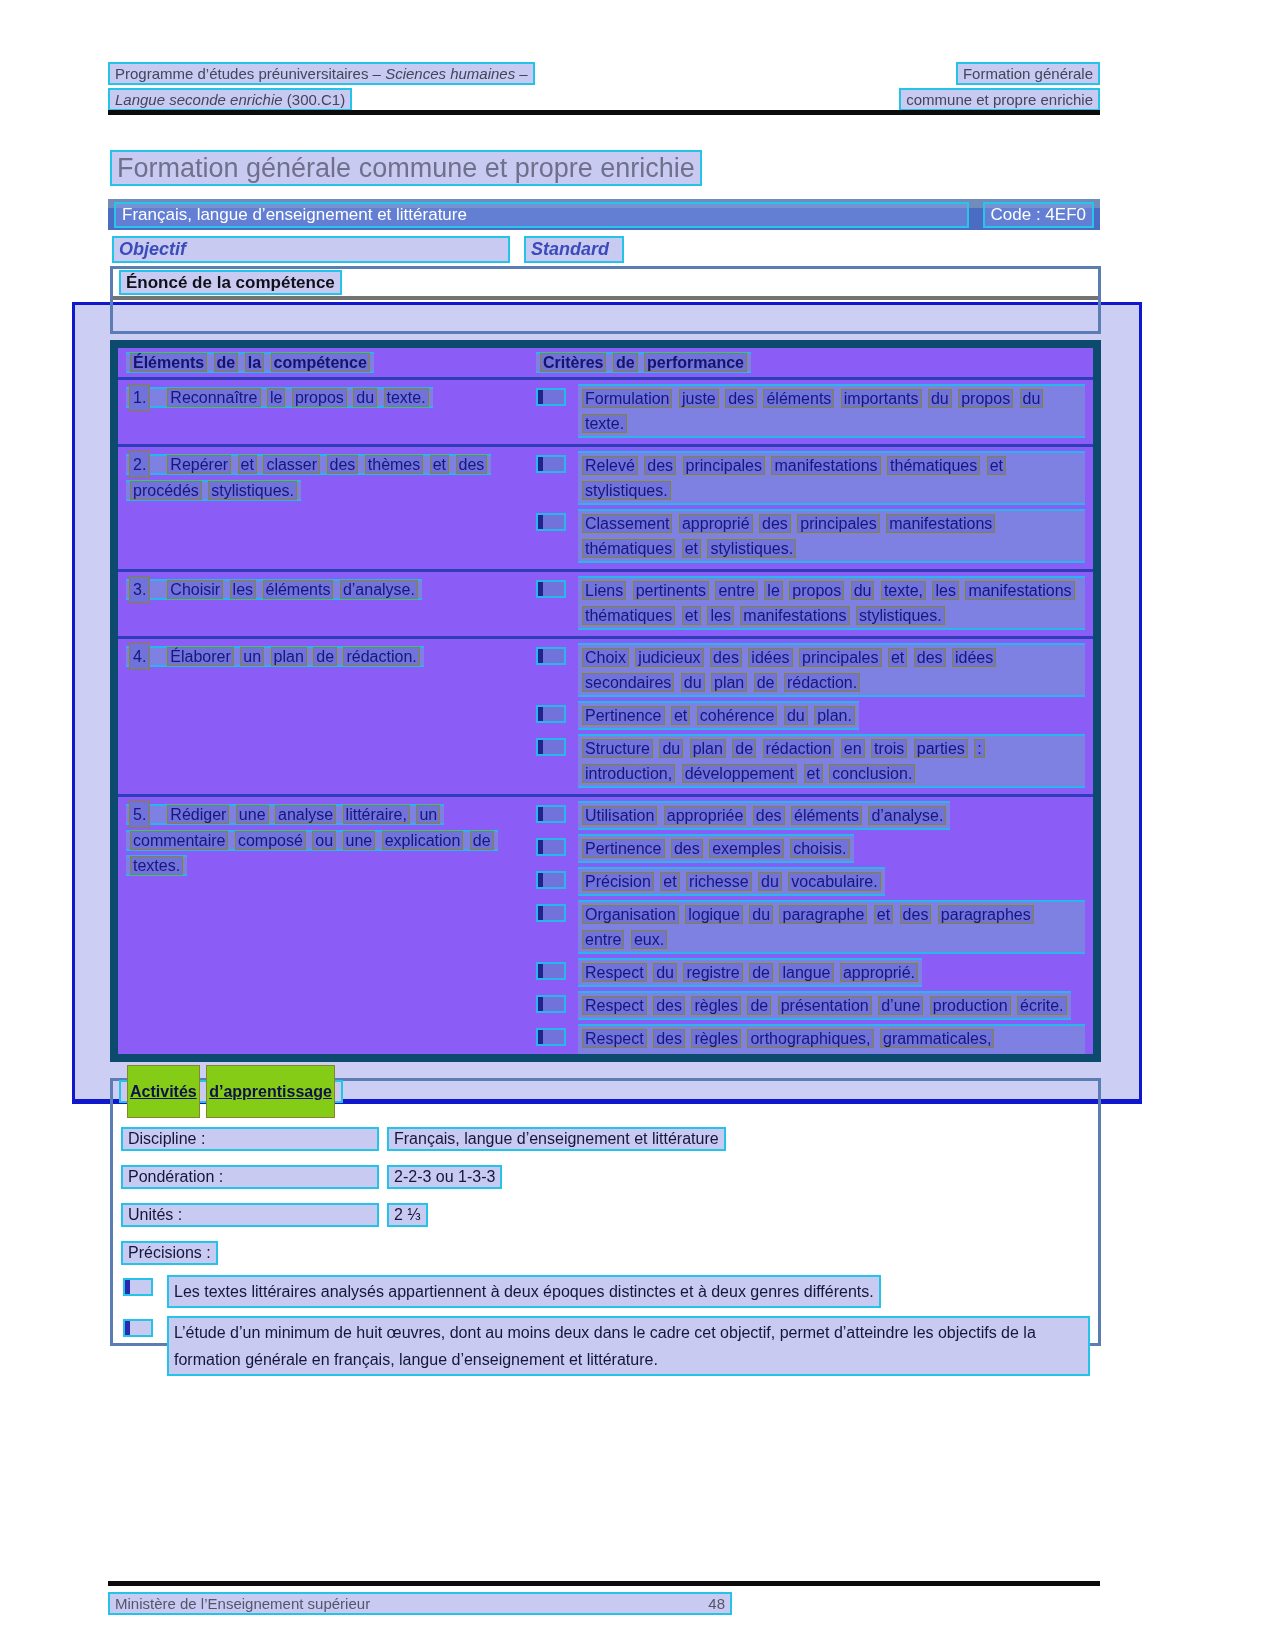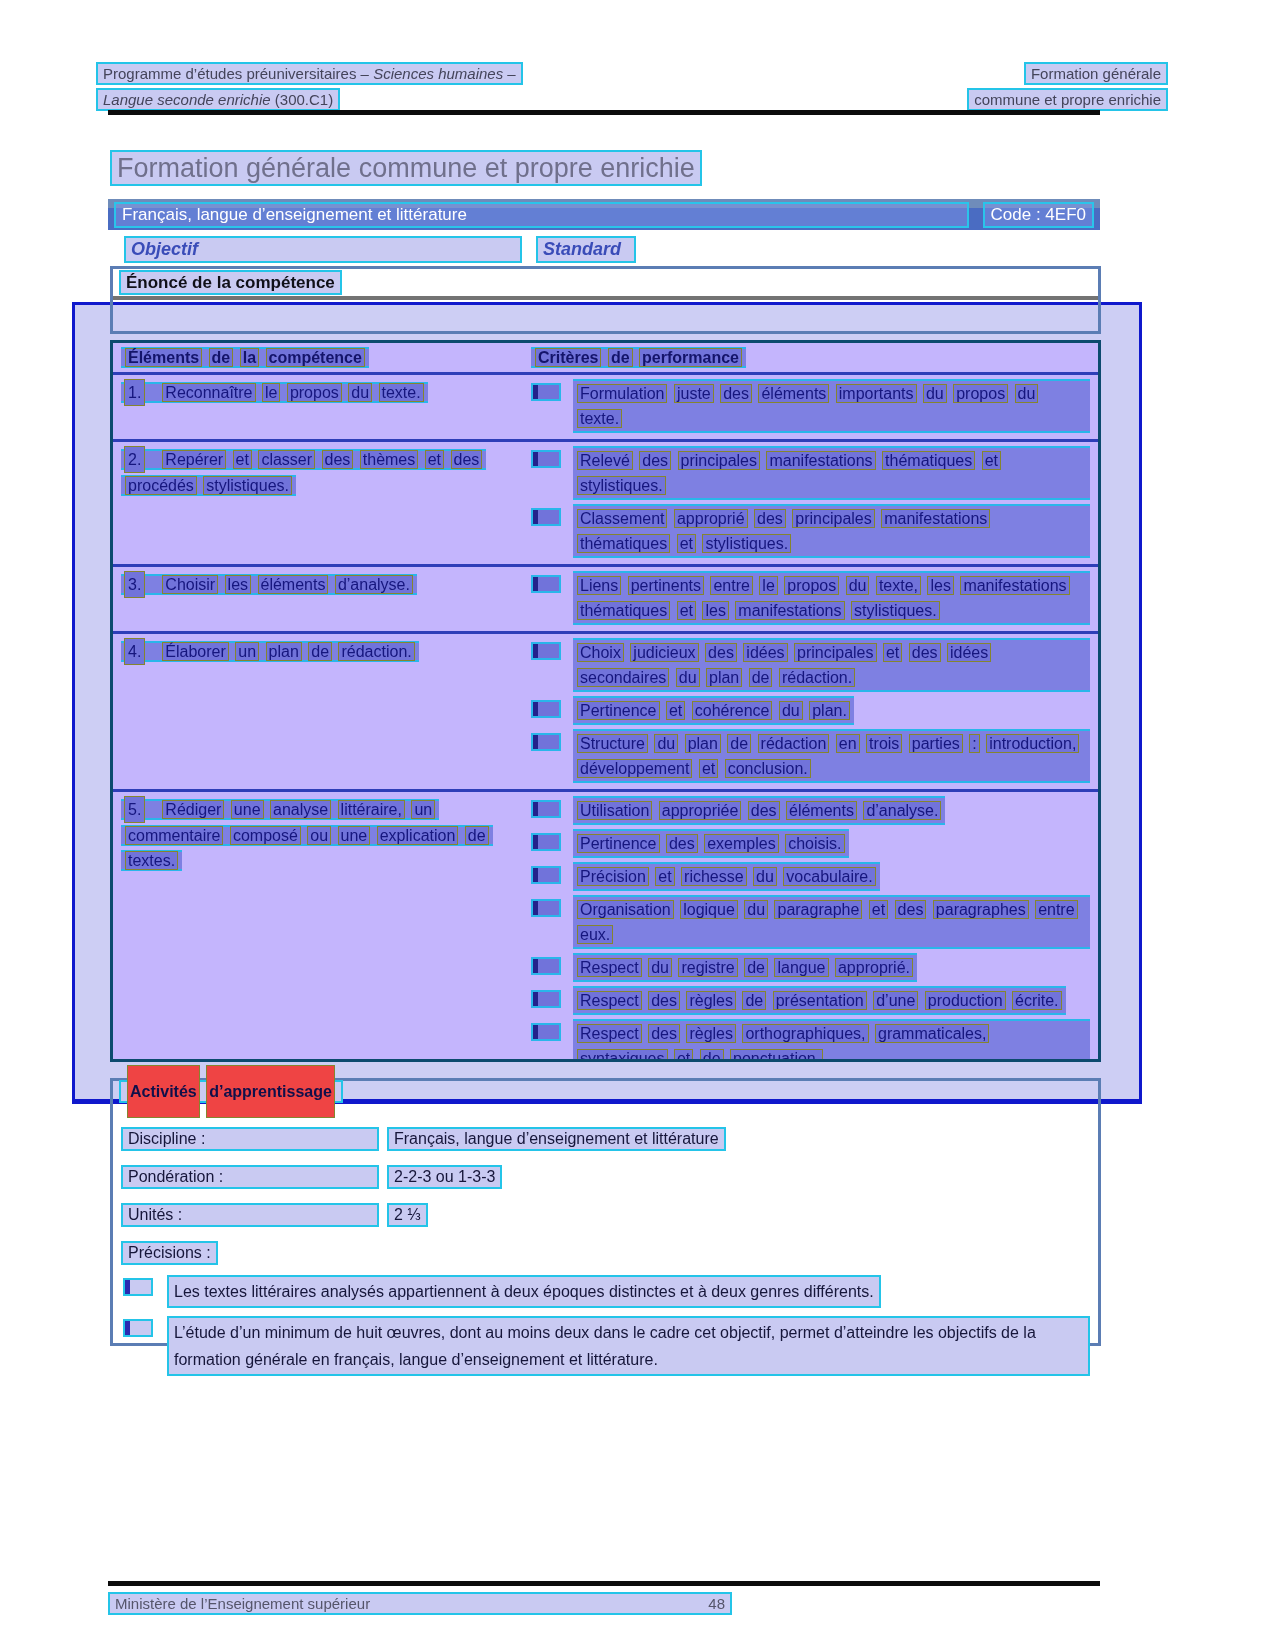--- a/index.html
+++ b/index.html
@@ -8,59 +8,59 @@
     position:relative; width:1275px; height:1651px; background:#ffffff;
     font-family:"Liberation Sans", sans-serif; overflow:hidden;
   }
   
   .hl {
     background:#c9caf2; border:2px solid #24c4e8; padding:1px 5px;
     -webkit-box-decoration-break:clone; box-decoration-break:clone;
   }
   .w-lav { background:#c3c5ef; border:1px solid #9b9b33; padding:0 2px; margin:0 1px;
     -webkit-box-decoration-break:clone; box-decoration-break:clone; }
-  .w-mid { background:#ef4444; border:1px solid #85852e; padding:17px 2px; margin:0 1px;
-    -webkit-box-decoration-break:clone; box-decoration-break:clone; }
-  
-  .hdr { position:absolute; left:96px; top:62px; width:1072px; font-size:15px; color:#44445a; }
+  .w-mid { background:#84cc16; border:1px solid #85852e; padding:17px 2px; margin:0 1px;
+    -webkit-box-decoration-break:clone; box-decoration-break:clone;text-decoration:underline; }
+  
+  .hdr { position:absolute; left:108px; top:62px; width:992px; font-size:15px; color:#44445a; }
   .hdr-row { display:flex; justify-content:space-between; margin-bottom:3px; }
   .hdr i { font-style:italic; }
   .rule-black { position:absolute; left:108px; width:992px; height:5px; background:#0c0c0c; }
   .rule-top { top:110px; }
   .rule-bottom { top:1581px; }
   
   .title { position:absolute; left:110px; top:153px; font-size:27px; color:#70708c; }
   
   .bar {
     position:absolute; left:108px; top:199px; width:992px; height:31px;
     background:linear-gradient(180deg,#6f8cba 0%,#6f8cba 30%,#4a6cc2 30%,#4a6cc2 100%);
     display:flex; align-items:center; color:#fff; font-size:17px; padding:0 6px;
   }
   .bar-hl { background:rgba(130,150,235,0.45); border:2px solid #2ac4ea; padding:0 6px; line-height:22px; }
   .bar-title { flex:1; margin-right:14px; }
   
   .obj-row { position:absolute; left:112px; top:236px; font-size:18px; font-weight:bold; font-style:italic; color:#3a4cb8; display:flex; }
-  .obj-box { width:398px;margin-left:12px; }
+  .obj-box { width:398px; }
   .std-box { width:100px; margin-left:14px; }
   
   .enonce {
     position:absolute; left:110px; top:266px; width:991px; height:68px;
     border:3px solid #5b7db4; z-index:3; background:transparent;
   }
   .enonce-h { height:31px; border-bottom:4px solid #737373; padding:4px 6px; font-size:17px; font-weight:bold; color:#101018; }
   .enonce-s { padding:5px 6px; font-size:16px; color:#16163a; }
   
   .blue-rect {
     position:absolute; left:72px; top:302px; width:1070px; height:802px;
     background:#cdcef4; border:3px solid #0f18cc; border-bottom-width:5px; z-index:1;
   }
   
   .ctable {
     position:absolute; left:110px; top:340px; width:991px; height:722px;
-    border:3px solid #0c4a6e; background:#c4b5fd; z-index:2; overflow:hidden;
+    border:8px solid #0c4a6e; background:#8b5cf6; z-index:2; overflow:hidden;
     font-size:16px; color:#16167e; line-height:25px;
   }
   .trow { display:grid; grid-template-columns:410px 1fr; border-top:3px solid #2e3eb8; padding:4px 8px 2px 8px; }
   .thead-row { display:grid; grid-template-columns:410px 1fr; padding:2px 8px; font-weight:bold; color:#14146a; }
   .tl { background:#7e80e2; border-top:2px solid #29b6ea; border-bottom:2px solid #29b6ea; padding:0 3px;
     -webkit-box-decoration-break:clone; box-decoration-break:clone; }
   .w { background:#7173da; border:1px solid #85852e; padding:0 2px; margin:0 1px;
     -webkit-box-decoration-break:clone; box-decoration-break:clone; }
   .el-cell { padding-right:20px; }
   .num { display:inline-block; background:#7173da; border:1px solid #85852e; padding:0 3px; margin-right:16px; }

